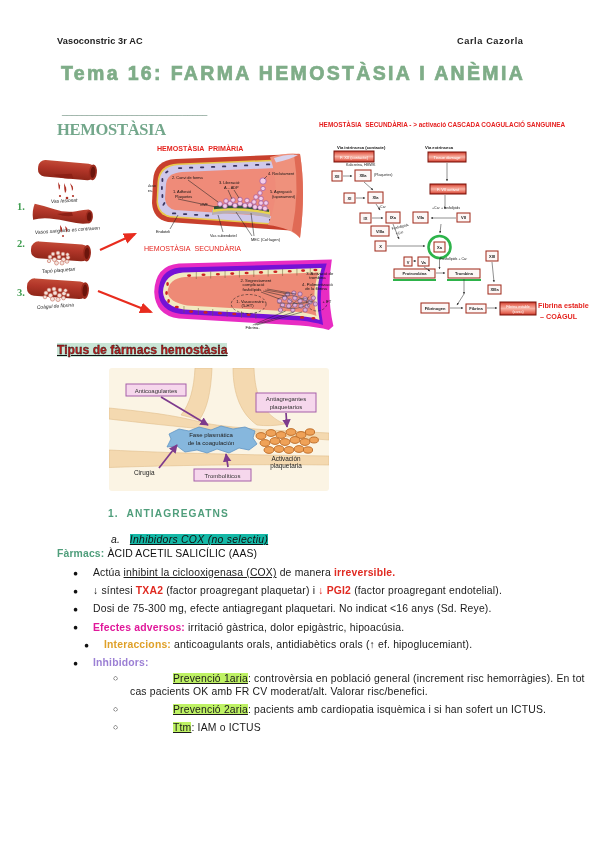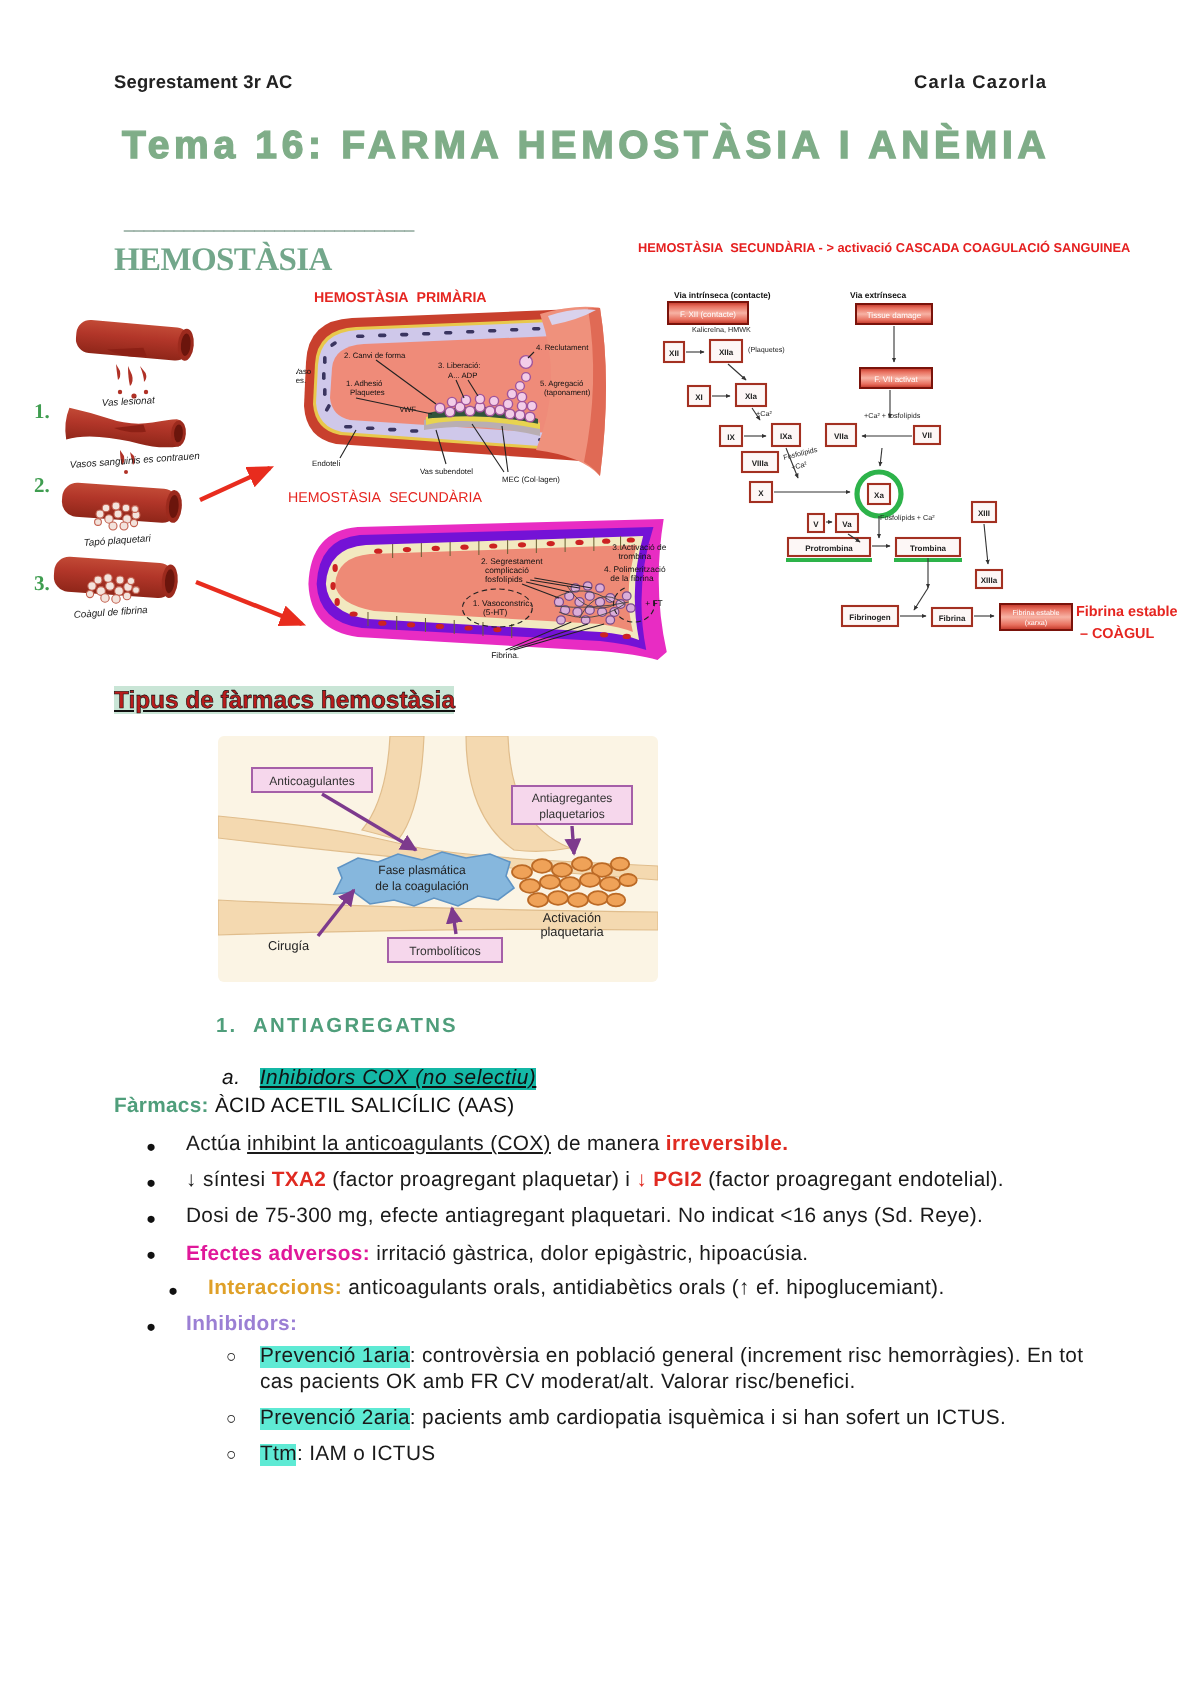--- a/index.html
+++ b/index.html
@@ -4,21 +4,21 @@
 <style>
   html,body{margin:0;padding:0;}
   body{width:600px;height:848px;background:#fff;font-family:"Liberation Sans",sans-serif;position:relative;overflow:hidden;}
   .abs{position:absolute;}
   .grn{color:#4f9e7b;}
   .red{color:#e02a21;}
 </style>
 </head>
 <body>
 
-<div class="abs" style="left:57px;top:35.5px;font-size:9.2px;color:#222;font-weight:bold;letter-spacing:0.1px;">Segrestament 3r AC</div>
+<div class="abs" style="left:57px;top:35.5px;font-size:9.2px;color:#222;font-weight:bold;letter-spacing:0.1px;">Vasoconstric 3r AC</div>
 <div class="abs" style="left:457px;top:35.5px;font-size:9.2px;color:#222;font-weight:bold;letter-spacing:0.6px;">Carla Cazorla</div>
 
 <div class="abs" style="left:61px;top:62px;width:500px;font-size:19.5px;font-weight:bold;color:#7fad88;letter-spacing:2.35px;-webkit-text-stroke:0.7px #7fad88;">Tema 16: FARMA HEMOSTÀSIA I ANÈMIA</div>
 
 <div class="abs" style="left:62px;top:106px;font-size:9px;color:#6f8f7f;letter-spacing:0px;">_____________________________</div>
 <div class="abs" style="left:57px;top:119.5px;font-family:'Liberation Serif',serif;font-size:16.5px;font-weight:bold;color:#73a78b;letter-spacing:-0.3px;">HEMOSTÀSIA</div>
 
 <div class="abs" style="left:319px;top:121px;font-size:6.4px;font-weight:bold;color:#e51f1f;">HEMOSTÀSIA&nbsp; SECUNDÀRIA - &gt; activació CASCADA COAGULACIÓ SANGUINEA</div>
 
 <div class="abs" style="left:157px;top:144.5px;font-size:7.1px;font-weight:bold;color:#e52520;letter-spacing:0px;">HEMOSTÀSIA&nbsp; PRIMÀRIA</div>
@@ -487,23 +487,23 @@
 <div class="abs" style="left:73px;top:508px;font-size:10.2px;font-weight:bold;color:#4f9e7b;letter-spacing:1.1px;margin-left:35px;">1.&nbsp;&nbsp;ANTIAGREGATNS</div>
 <div class="abs" style="left:111px;top:534px;font-size:10.4px;font-style:italic;color:#111;letter-spacing:0.3px;">a.&nbsp;&nbsp;&nbsp;<span style="text-decoration:underline;background:#14b8a6;">Inhibidors COX (no selectiu)</span></div>
 <div class="abs" style="left:57px;top:548px;font-size:10.4px;color:#111;letter-spacing:0.15px;"><b class="grn">Fàrmacs:</b> ÀCID ACETIL SALICÍLIC (AAS)</div>
 
 <style>
  .b{position:absolute;left:93px;font-size:10.4px;color:#1a1a1a;letter-spacing:0.18px;white-space:nowrap;}
  .b::before{content:"●";position:absolute;left:-20px;top:0.5px;font-size:8.4px;color:#111;}
  .sb{position:absolute;left:130px;font-size:10.4px;color:#1a1a1a;letter-spacing:0.18px;white-space:nowrap;}
  .sb::before{content:"○";position:absolute;left:-17px;top:0px;font-size:8.6px;color:#111;}
  .u{text-decoration:underline;}
- .hl{background:#5eead4;}
+ .hl{background:#bef264;text-decoration:underline;margin-left:43px;}
 </style>
-<div class="b" style="top:567px;">Actúa <span class="u">inhibint la anticoagulants (COX)</span> de manera <b class="red">irreversible.</b></div>
+<div class="b" style="top:567px;">Actúa <span class="u">inhibint la ciclooxigenasa (COX)</span> de manera <b class="red">irreversible.</b></div>
 <div class="b" style="top:585px;">↓ síntesi <b class="red">TXA2</b> (factor proagregant plaquetar) i <b class="red">↓ PGI2</b> (factor proagregant endotelial).</div>
 <div class="b" style="top:603px;">Dosi de 75-300 mg, efecte antiagregant plaquetari. No indicat &lt;16 anys (Sd. Reye).</div>
 <div class="b" style="top:621.5px;"><b style="color:#e0189a;">Efectes adversos:</b> irritació gàstrica, dolor epigàstric, hipoacúsia.</div>
 <div class="b" style="top:639px;margin-left:11px;"><b style="color:#dfa028;">Interaccions:</b> anticoagulants orals, antidiabètics orals (↑ ef. hipoglucemiant).</div>
 <div class="b" style="top:657px;"><b style="color:#9b7fd4;">Inhibidors:</b></div>
 <div class="sb" style="top:671.5px;line-height:13.7px;"><span class="hl">Prevenció 1aria</span>: controvèrsia en població general (increment risc hemorràgies). En tot<br>cas pacients OK amb FR CV moderat/alt. Valorar risc/benefici.</div>
 <div class="sb" style="top:703.5px;"><span class="hl">Prevenció 2aria</span>: pacients amb cardiopatia isquèmica i si han sofert un ICTUS.</div>
 <div class="sb" style="top:721.5px;"><span class="hl">Ttm</span>: IAM o ICTUS</div>
 
 </body></html>

